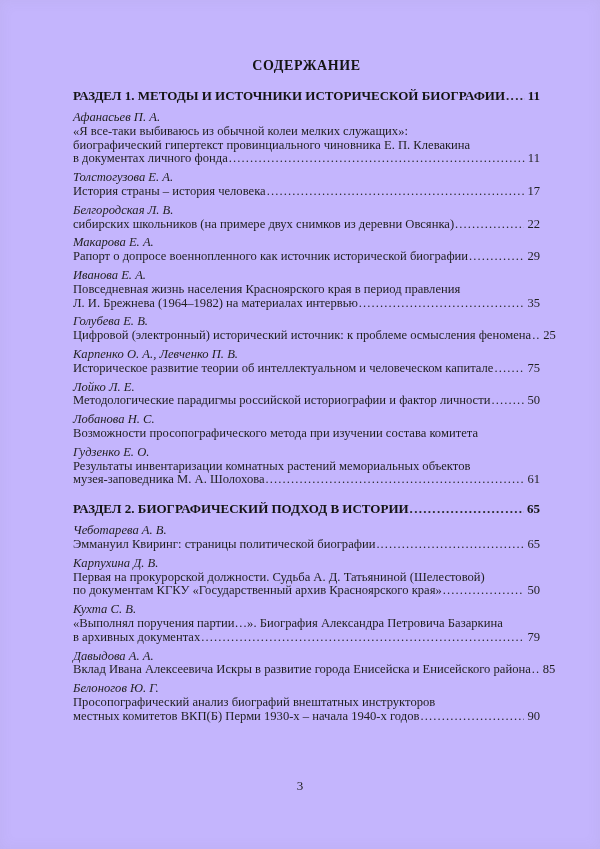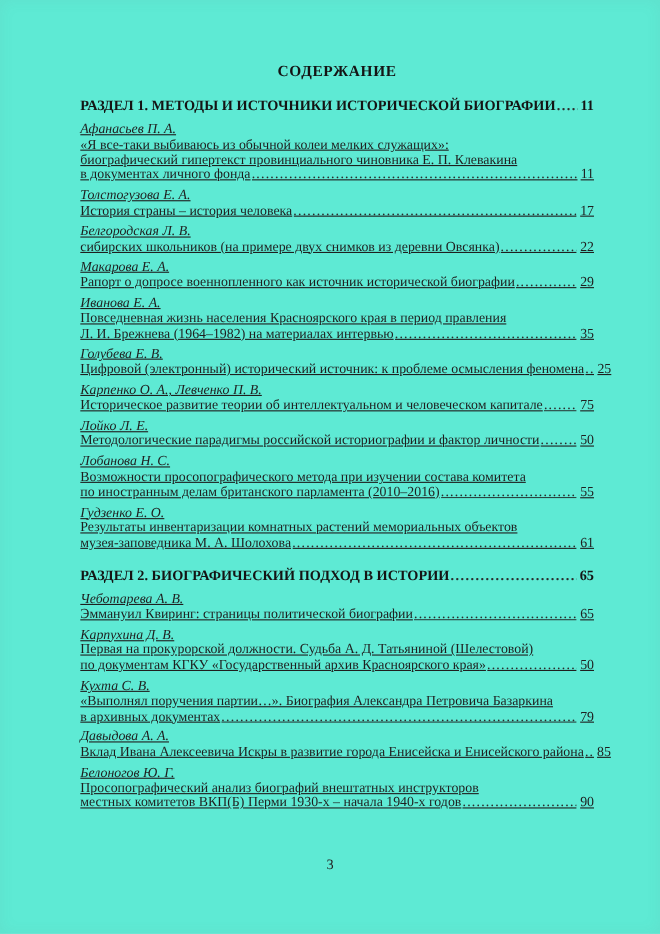--- a/index.html
+++ b/index.html
@@ -4,21 +4,21 @@
 <style>
   html, body { margin: 0; padding: 0; }
   body {
     width: 600px; height: 849px;
     background: #f4f4f3;
     font-family: "Liberation Serif", serif;
   }
   .page {
     position: relative;
     width: 600px; height: 849px;
-    background: #5eead4;
+    background: #c4b5fd;
     box-sizing: border-box;
     padding: 57px 60px 0 73px;
     color: #1f1f1f;
     box-shadow: inset 0 0 14px rgba(120,120,120,0.08);
     overflow: hidden;
   }
   .doc-title {
     text-align: center;
     font-weight: bold;
     font-size: 14px;
@@ -33,21 +33,20 @@
     font-weight: bold;
     font-size: 13px;
     line-height: 15px;
     color: #141414;
     margin: 14px 0 8px 0;
   }
   .entry {
     font-size: 12.6px;
     line-height: 13.8px;
     margin-bottom: 5px;
-    text-decoration: underline;
   }
   .authors { font-style: italic; }
   .line { white-space: nowrap; }
   .lastline { display: flex; align-items: baseline; }
   .lastline .t { white-space: nowrap; flex: 0 1 auto; }
   .leader {
     flex: 1 1 8px;
     min-width: 8px;
     overflow: hidden;
     white-space: nowrap;
@@ -154,25 +153,20 @@
     <div class="lastline">
       <span class="t">Методологические парадигмы российской историографии и фактор личности</span>
       <span class="leader"></span>
       <span class="pg">50</span>
     </div>
   </div>
 
   <div class="entry">
     <div class="authors">Лобанова Н. С.</div>
     <div class="line">Возможности просопографического метода при изучении состава комитета</div>
-    <div class="lastline">
-      <span class="t">по иностранным делам британского парламента (2010–2016)</span>
-      <span class="leader"></span>
-      <span class="pg">55</span>
-    </div>
   </div>
 
   <div class="entry">
     <div class="authors">Гудзенко Е. О.</div>
     <div class="line">Результаты инвентаризации комнатных растений мемориальных объектов</div>
     <div class="lastline">
       <span class="t">музея-заповедника М. А. Шолохова</span>
       <span class="leader"></span>
       <span class="pg">61</span>
     </div>

